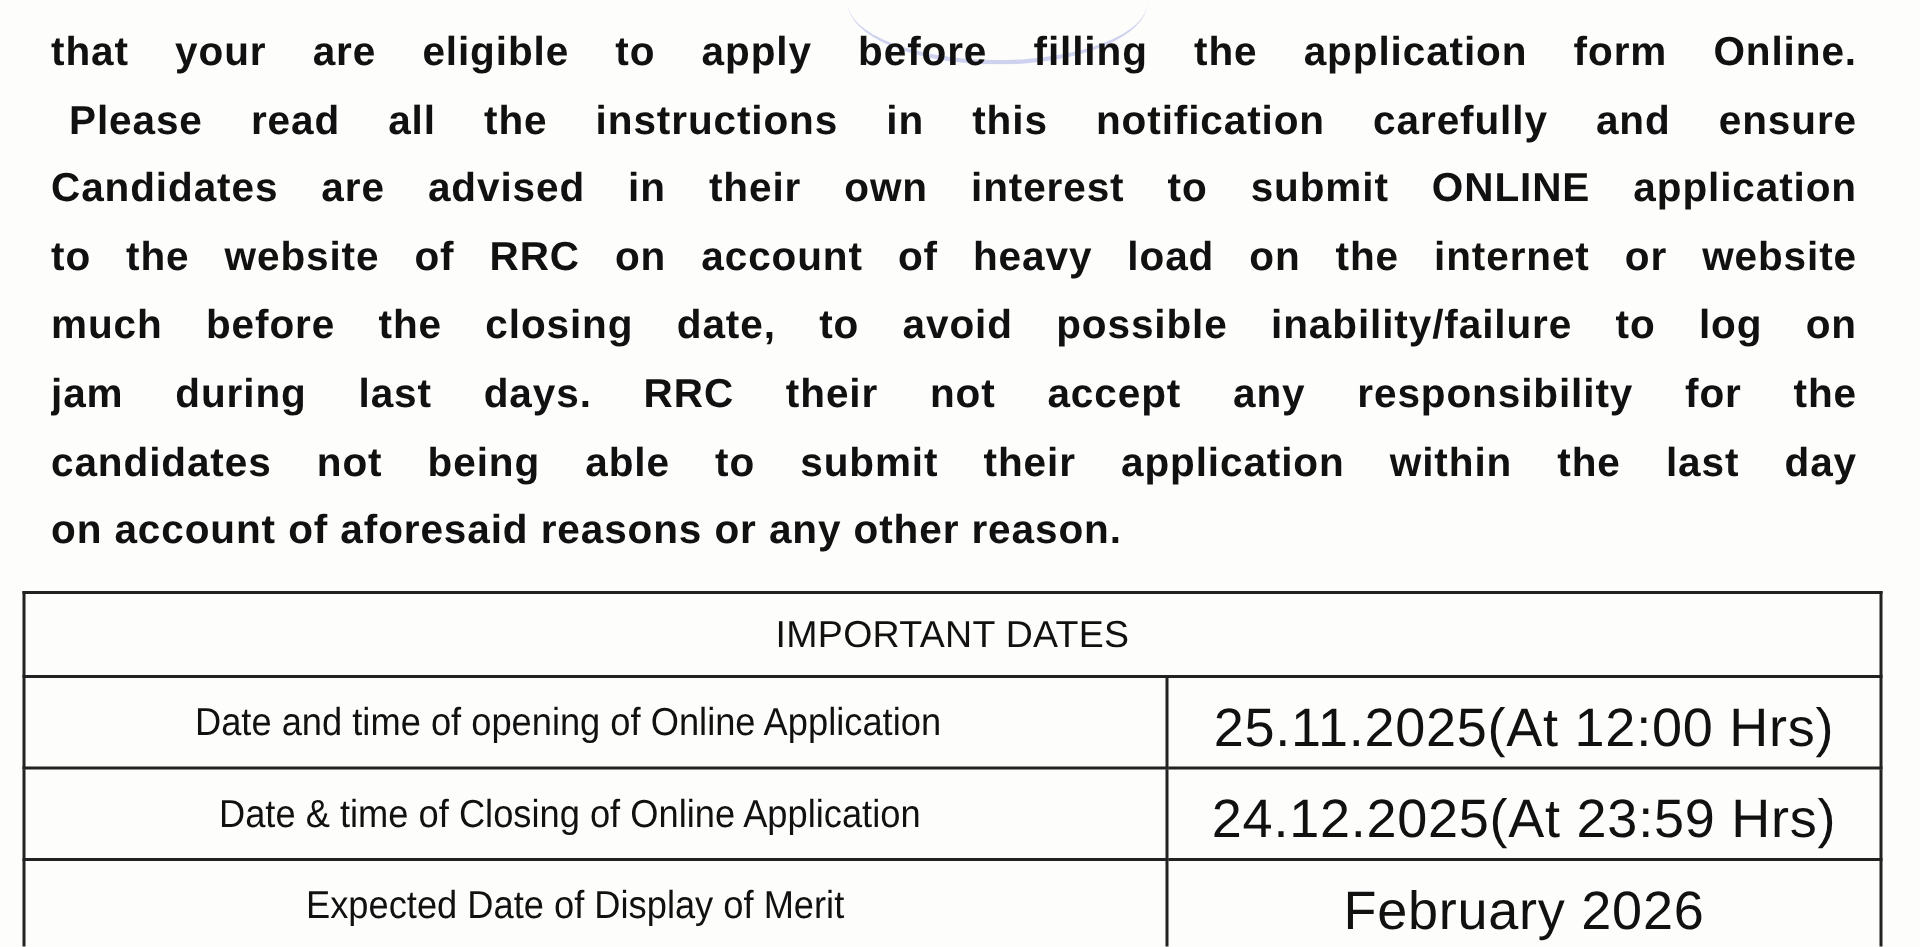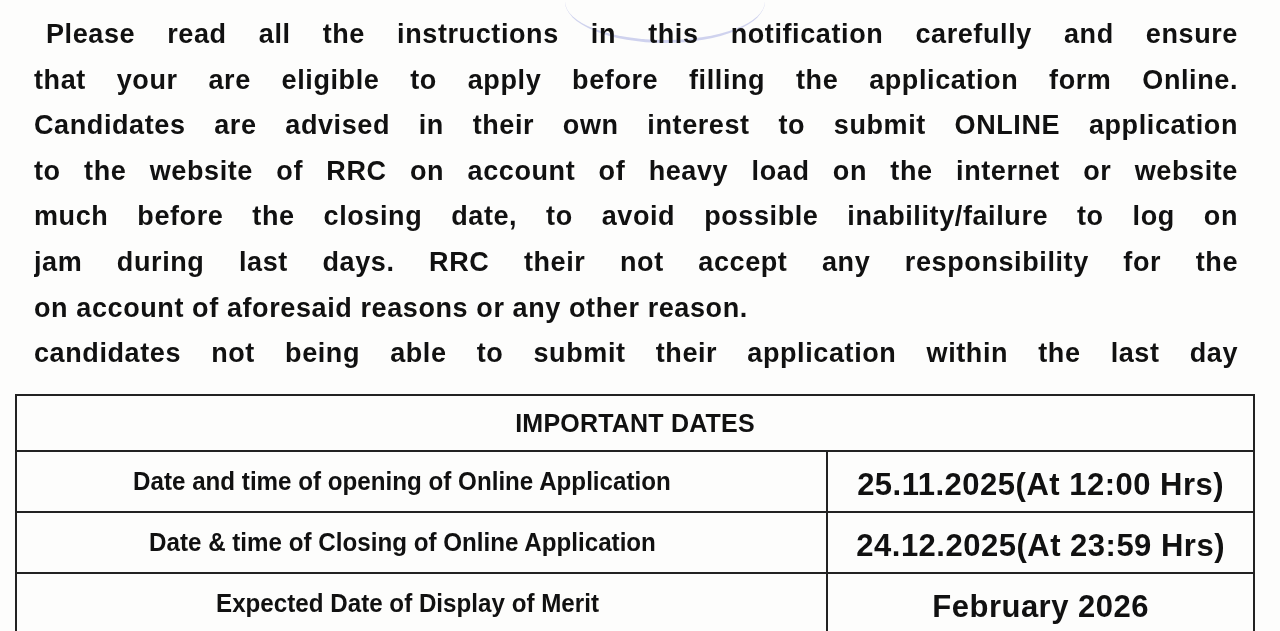--- a/index.html
+++ b/index.html
@@ -49,22 +49,22 @@
   .dates-table {
     position: absolute;
     left: 15px;
     top: 394px;
     width: 1240px;
     border-collapse: collapse;
     border: 2px solid #222;
   }
   .dates-table td, .dates-table th {
     border: 2px solid #222;
-    padding: 0 28px;
-    font-weight: bold;
+    padding: 0 0;
+    font-weight: normal;
     text-align: left;
     white-space: nowrap;
   }
   .dates-table th {
     height: 54px;
     text-align: center;
     font-size: 25px;
     font-family: "Liberation Sans", sans-serif;
     letter-spacing: 0.2px;
   }
@@ -76,39 +76,39 @@
     width: 760px;
     font-size: 26px;
     transform-origin: left center;
   }
   .label-cell span {
     display: inline-block;
     transform: scaleX(0.93);
     transform-origin: left center;
   }
   .value-cell {
-    font-size: 31px;
+    font-size: 36px;
     letter-spacing: 0.5px;
     padding-top: 6px !important;
   }
 </style>
 </head>
 <body>
 
 <div class="stamp"></div>
 
 <div class="para">
+  <span class="para-line">that your are eligible to apply before filling the application form Online.</span>
   <span class="para-line first">Please read all the instructions in this notification carefully and ensure</span>
-  <span class="para-line">that your are eligible to apply before filling the application form Online.</span>
   <span class="para-line">Candidates are advised in their own interest to submit ONLINE application</span>
   <span class="para-line">to the website of RRC on account of heavy load on the internet or website</span>
   <span class="para-line">much before the closing date, to avoid possible inability/failure to log on</span>
   <span class="para-line">jam during last days. RRC their not accept any responsibility for the</span>
+  <span class="para-line">candidates not being able to submit their application within the last day</span>
   <span class="para-line last">on account of aforesaid reasons or any other reason.</span>
-  <span class="para-line">candidates not being able to submit their application within the last day</span>
 </div>
 
 <table class="dates-table">
   <tbody>
       <tr>
     <th colspan="2">IMPORTANT DATES</th>
   </tr>
   <tr>
     <td class="label-cell"><span>Date and time of opening of Online Application</span></td>
     <td class="value-cell">25.11.2025(At 12:00 Hrs)</td>

